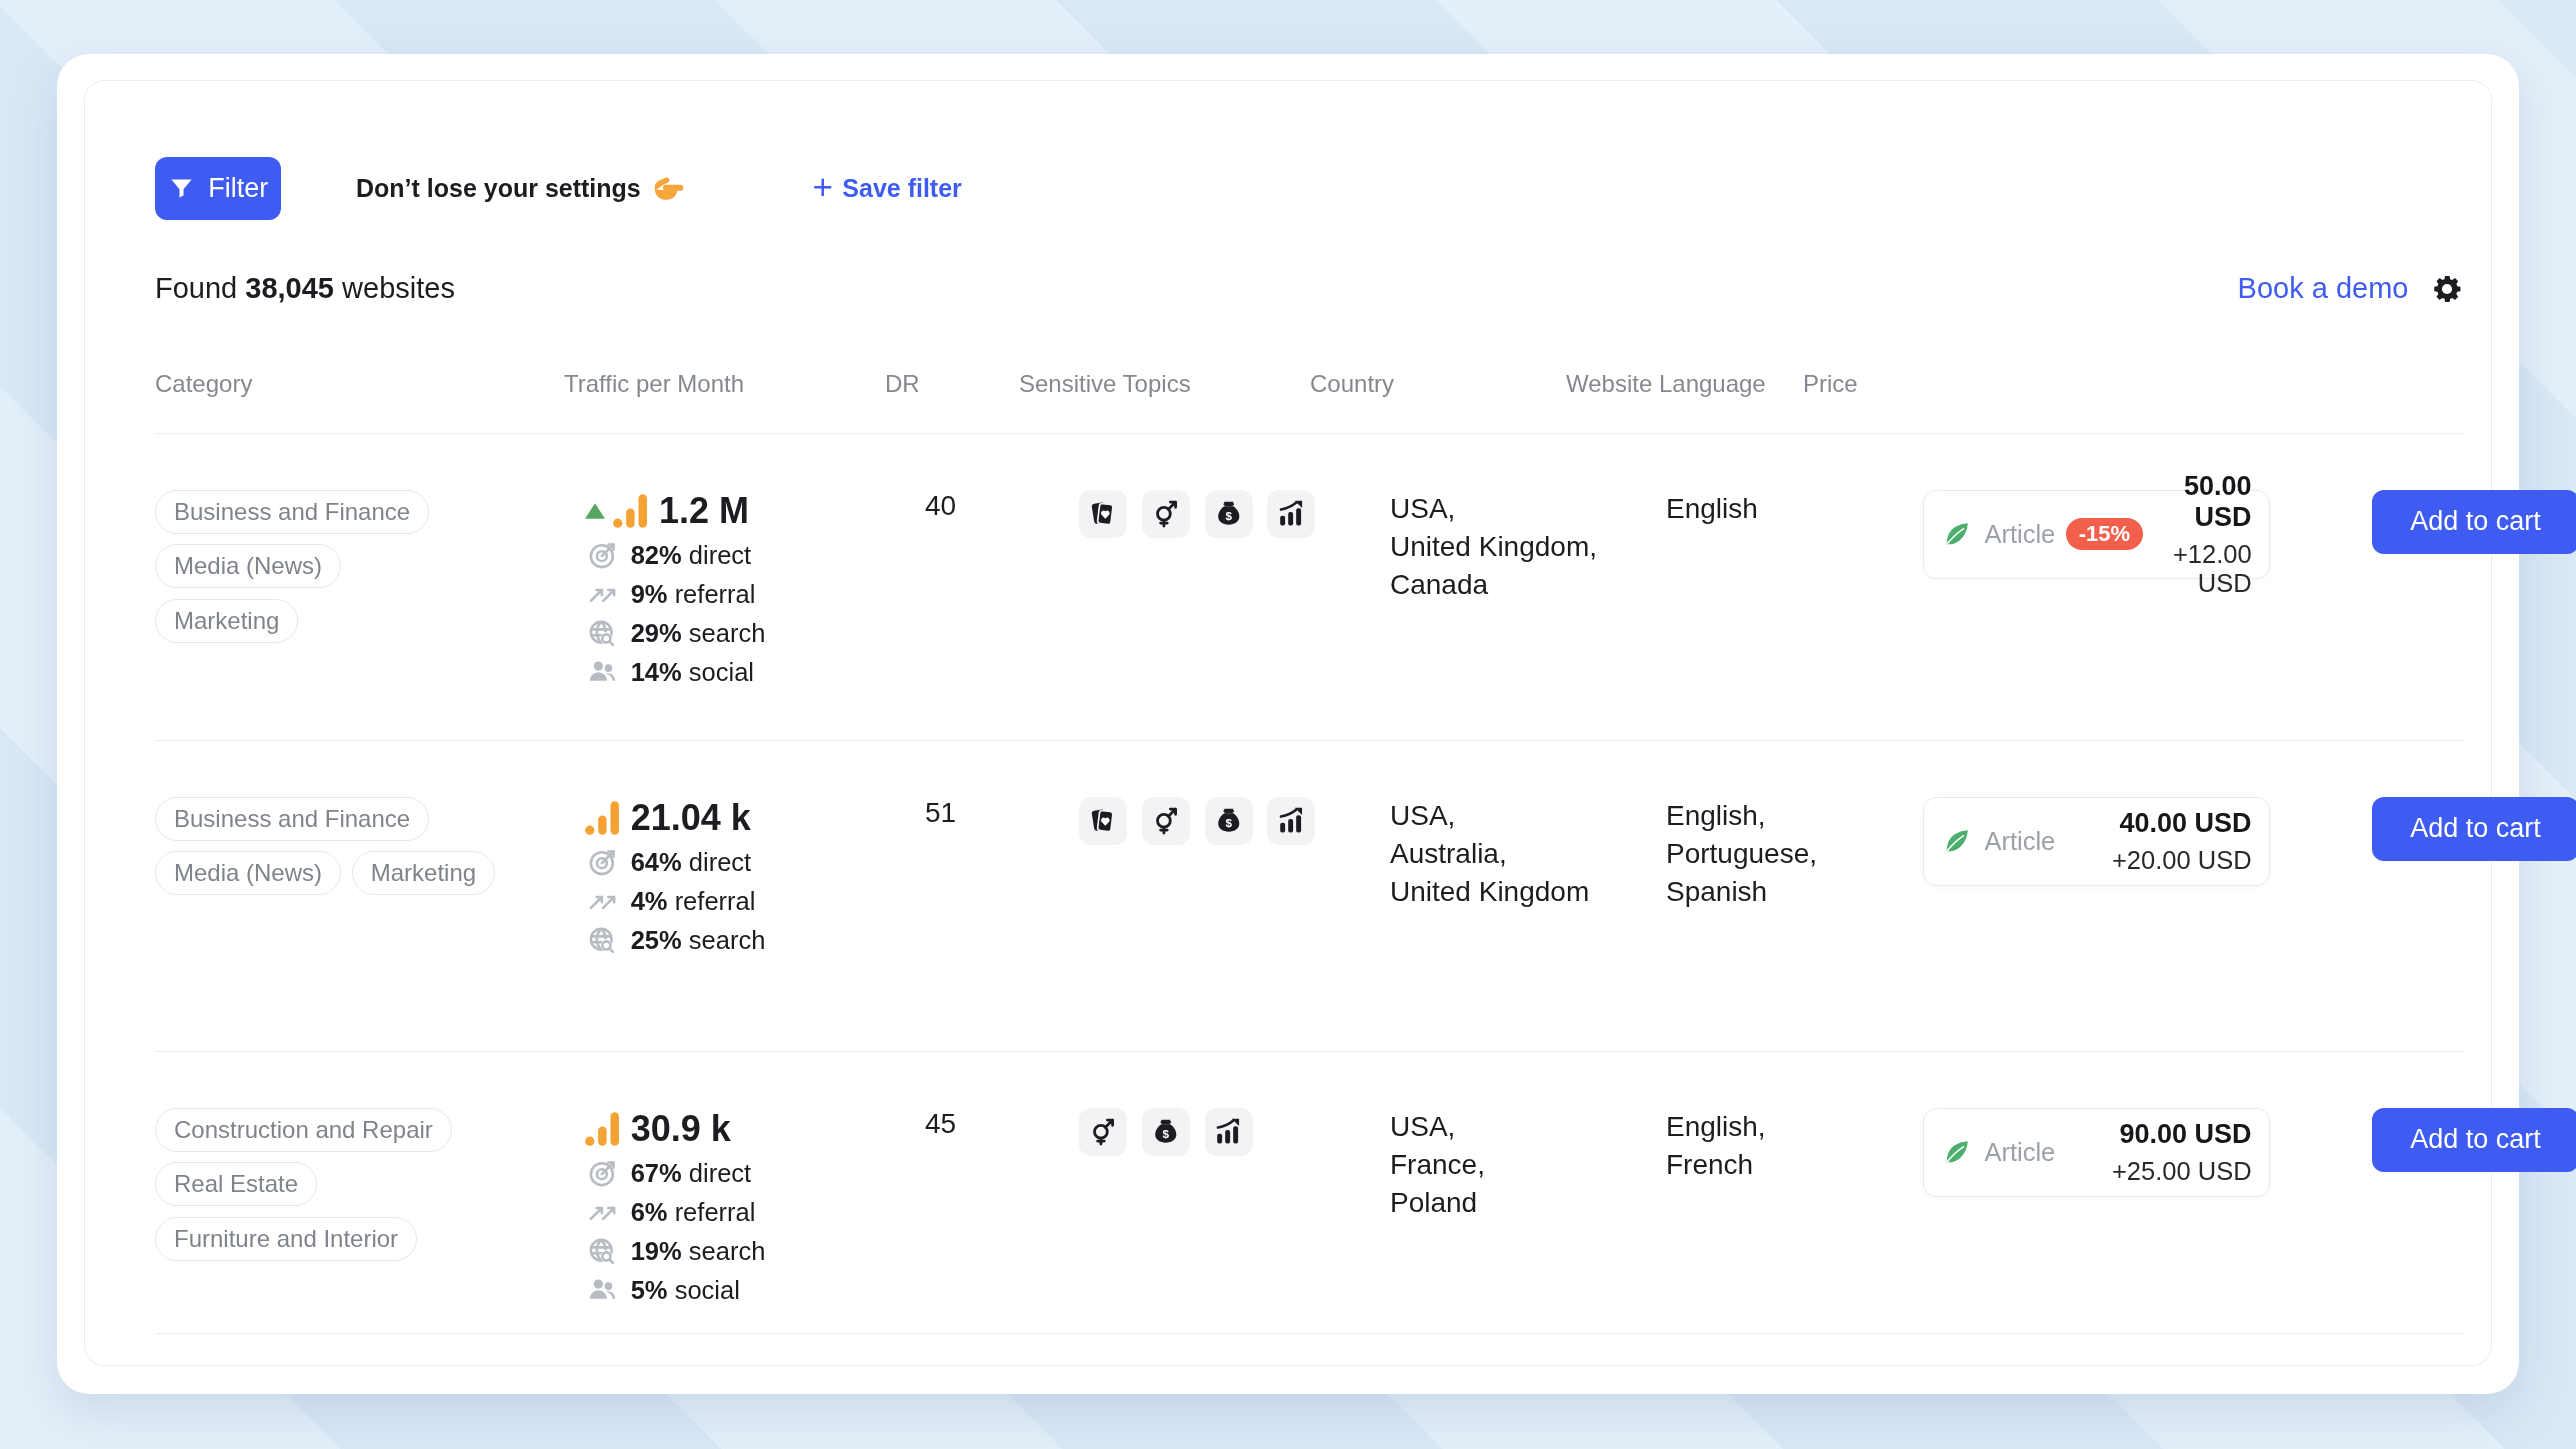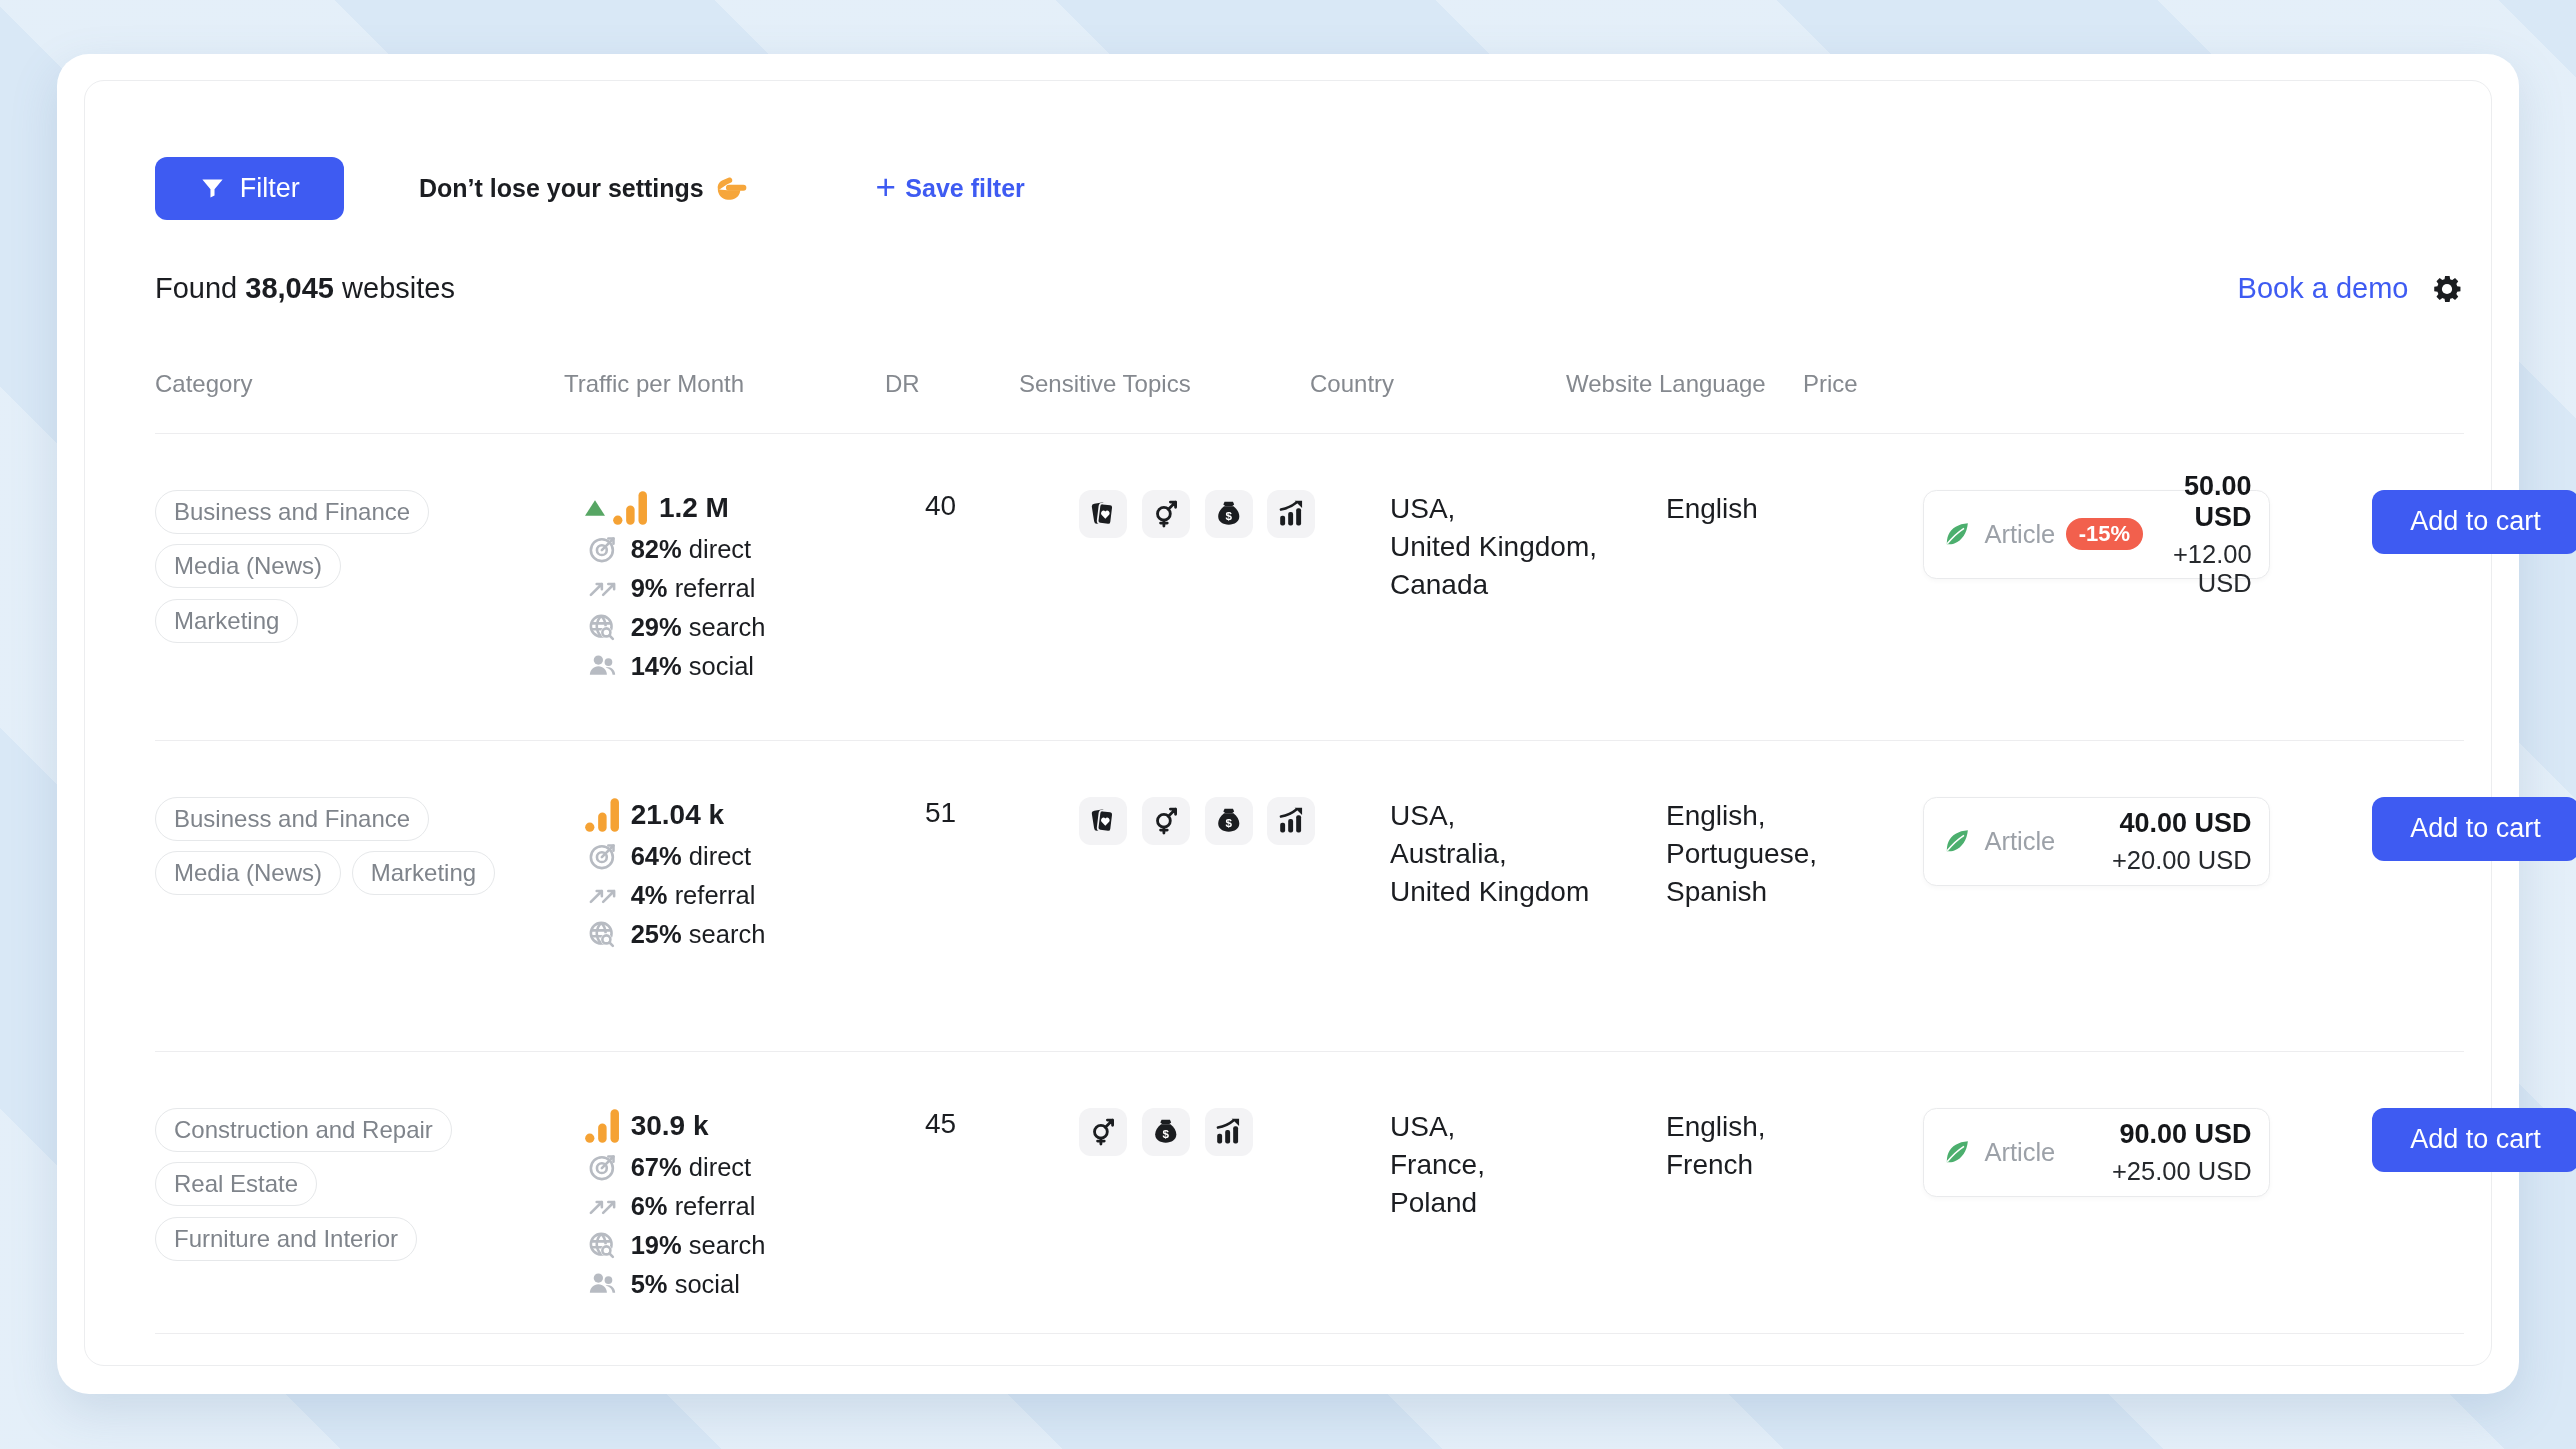--- a/index.html
+++ b/index.html
@@ -10,21 +10,21 @@
     background-image:repeating-linear-gradient(45deg, rgba(255,255,255,.30) 0 241px, rgba(255,255,255,0) 241px 510px);
     position:relative;
   }
   .card{position:absolute;left:57px;top:54px;width:2462px;height:1340px;background:#fff;
         border-radius:32px;box-shadow:0 17.4px 47px rgba(90,120,160,.18);}
   .inner{position:absolute;left:27px;top:25.5px;right:27px;bottom:28px;border:1.3px solid #ECEDEF;
          border-radius:20px;padding:76px 27px 0 70px;box-sizing:border-box;background:#fff;}
 
   
   .topbar{display:flex;align-items:center;height:63px;}
-  .filter-btn{display:flex;align-items:center;justify-content:center;gap:13.4px;width:189px;height:63px;
+  .filter-btn{display:flex;align-items:center;justify-content:center;gap:13.4px;width:126px;height:63px;
       background:#3E5BF2;border:none;border-radius:12px;color:#fff;font-size:27px;font-family:inherit;cursor:pointer;}
   .filter-btn .icon svg{width:27px;height:27px;display:block;}
   .hint{margin-left:75px;display:flex;align-items:center;font-weight:700;font-size:25px;}
   .hint .hand svg{width:35px;height:35px;margin-left:10.7px;display:block;}
   .savefilter{margin-left:126px;display:flex;align-items:center;color:#3E5BF2;font-size:25px;font-weight:700;cursor:pointer;}
   .plus{font-size:35px;font-weight:400;margin-right:9.4px;line-height:1;transform:translateY(-2px);}
 
   
   .foundrow{margin-top:52px;display:flex;align-items:center;justify-content:space-between;}
   .found{font-size:29px;}
@@ -45,21 +45,21 @@
   .tag{display:inline-flex;align-items:center;height:42px;padding:0 18px;border:1.3px solid #E6E8EA;
        border-radius:23px;color:#7F848B;font-size:24px;white-space:nowrap;background:#fff;}
 
   .tline{display:flex;align-items:center;margin-bottom:8px;}
   .icon{display:inline-flex;align-items:center;justify-content:center;}
   .tline .icon{width:36px;margin-right:10.7px;flex:none;}
   .tline .icon.trend{width:21.5px;margin-right:6.7px;}
   .trend svg{width:20px;height:16px;display:block;}
   .bars svg{width:36px;height:36px;display:block;}
   .src svg{width:31px;height:31px;display:block;}
-  .tval{font-size:28px;font-weight:700;}
+  .tval{font-size:36px;font-weight:700;}
   .tsrc{font-size:25.5px;}
   .tsrc b{font-weight:700;}
 
   .drcell{font-size:28px;}
 
   .topicscell{display:flex;gap:14.8px;align-items:flex-start;}
   .chip{width:48px;height:48px;border-radius:12px;background:#F3F3F5;display:inline-flex;
         align-items:center;justify-content:center;}
   .chip svg{width:29.5px;height:29.5px;display:block;}
 

